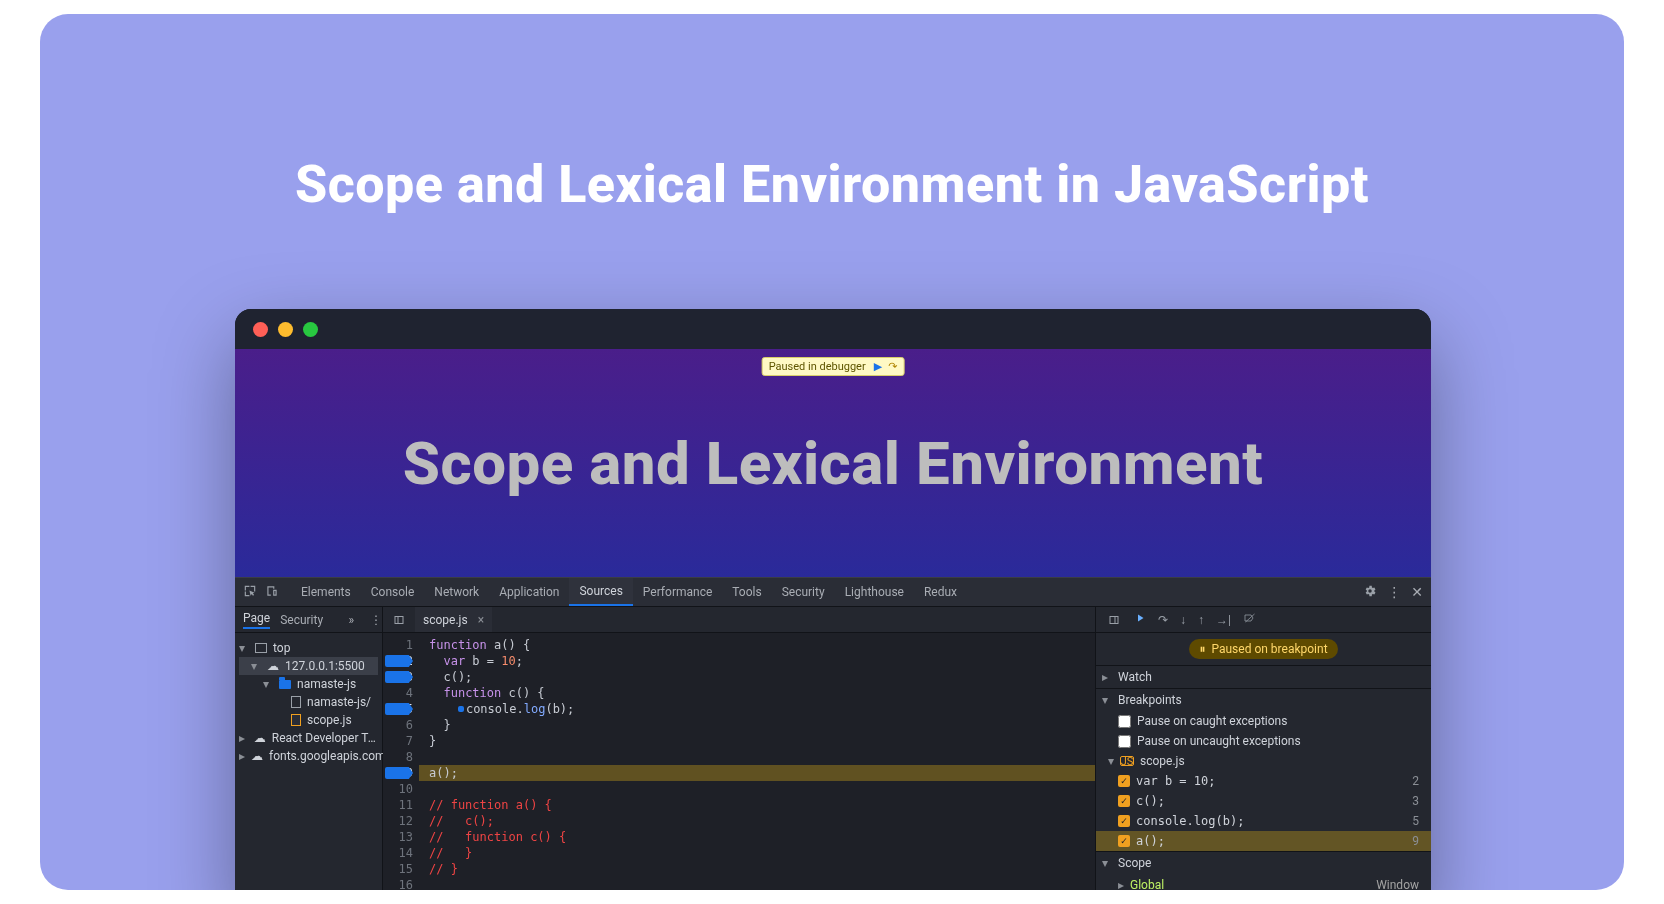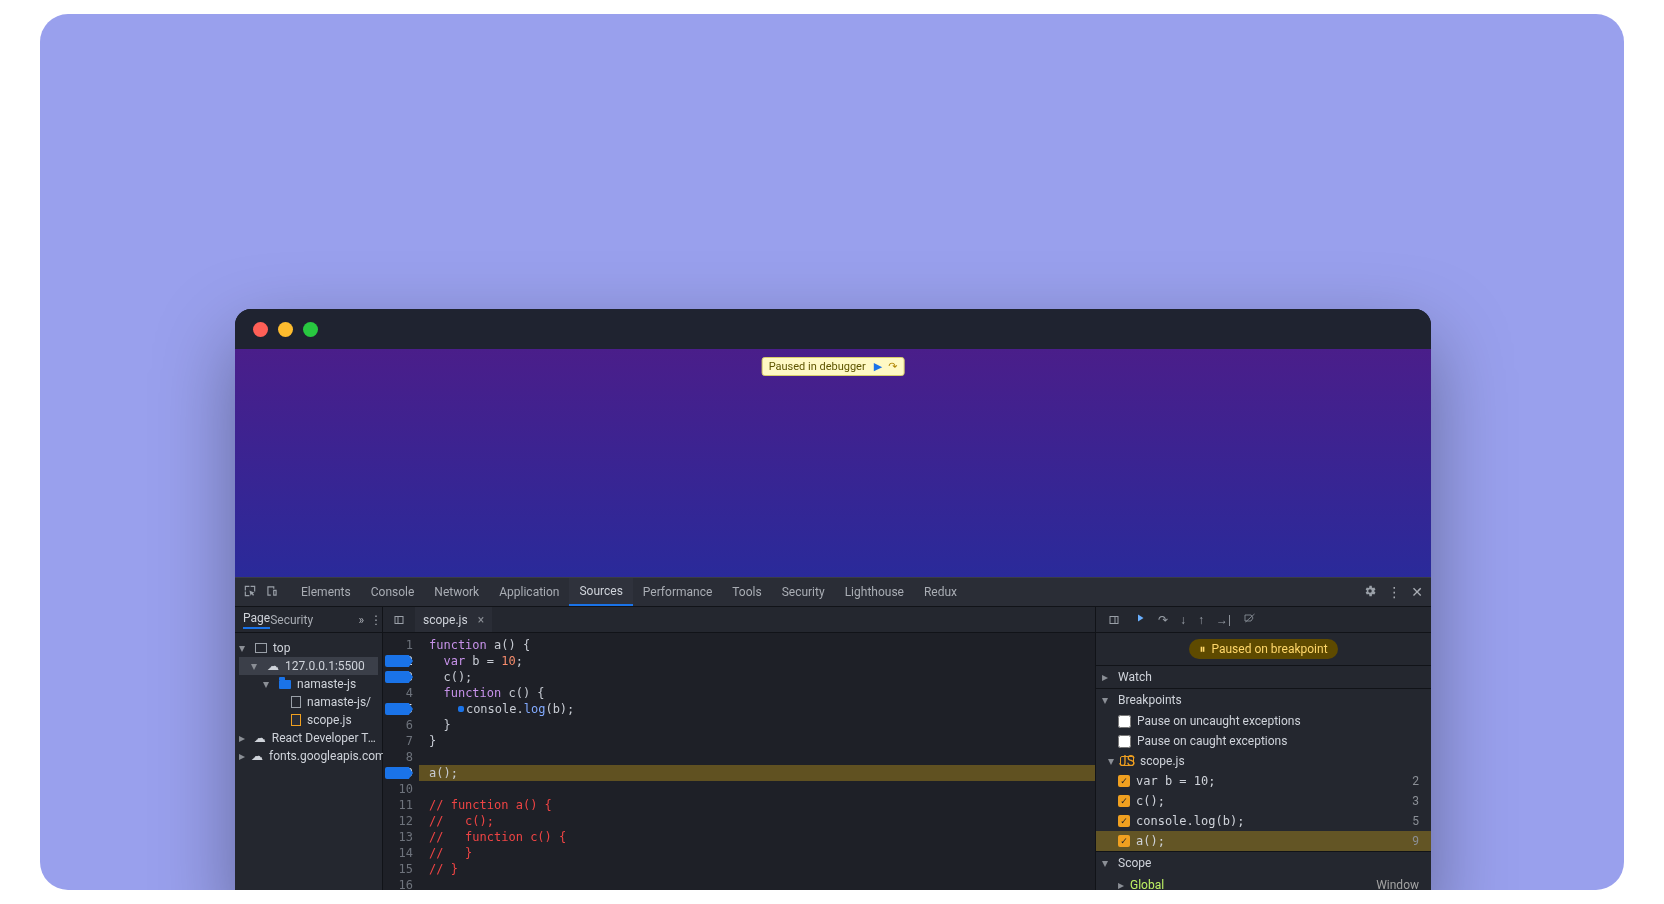--- a/index.html
+++ b/index.html
@@ -57,21 +57,21 @@
   .dt-tabs .tab { padding: 0 10px; height:100%; display:flex; align-items:center; cursor:pointer;text-align:right; }
   .dt-tabs .tab.active { color:#cfd3da; border-bottom:2px solid #1a73e8; background:#2f323c; }
   .dt-tabs .right { position:absolute; right:8px; top:0; bottom:0; display:flex; align-items:center; gap:10px; color:#a9adb4; }
   .dt-tabs .right .ico { cursor:pointer; }
 
   
   .dt-sub {
     height: 26px; background: #24272f; border-bottom:1px solid #111318;
     display:flex; align-items:stretch; color:#a9adb4; font-size:12px;
   }
-  .dt-sub .left { width: 148px; display:flex; align-items:center; gap:0; padding-left:8px; border-right:1px solid #111318; }
+  .dt-sub .left { width: 148px; display:flex; align-items:center; gap:10px; padding-left:8px; border-right:1px solid #111318; }
   .dt-sub .left .subtab { cursor:pointer; }
   .dt-sub .left .subtab.active { color:#cfd3da; border-bottom:2px solid #1a73e8; padding-bottom:2px; }
   .dt-sub .left .chev { margin-left:auto; margin-right:6px; }
   .dt-sub .mid { flex:1; display:flex; align-items:center; gap:8px; padding-left:8px; }
   .dt-sub .mid .file-tab { display:flex; align-items:center; gap:6px; height:100%; padding:0 8px; background:#2a2d36; color:#cfd3da;}
   .dt-sub .mid .file-tab .x { color:#8b8f96; margin-left:4px; }
   .dt-sub .right { width: 336px; display:flex; align-items:center; gap:12px; padding-left:10px; border-left:1px solid #111318; }
   .dt-sub .right .step { color:#9aa0a8; cursor:pointer; }
   .dt-sub .right .step.play { color:#6ab0ff; }
 
@@ -122,58 +122,60 @@
   .rpanel .sec-h .arrow { width:10px; color:#8b8f96; }
   .rpanel .chk { display:flex; align-items:center; gap:6px; padding:3px 6px 3px 22px; color:#cfd3da; }
   .rpanel .chk input { accent-color:#9aa0a8; }
 
   .bp-list .item { display:flex; align-items:center; gap:6px; padding:3px 6px 3px 22px; position:relative; }
   .bp-list .item .code { font-family: Menlo, Consolas, monospace; }
   .bp-list .item .lnr { margin-left:auto; color:#8b8f96; padding-right:6px; }
   .bp-list .item.hl { background: rgba(177,142,26,.45); }
   .bp-check { width:12px; height:12px; border-radius:2px; background:#f0a020; display:inline-flex; align-items:center; justify-content:center; font-size:9px; color:#1e2027; }
 
-  .js-badge { width:14px; height:10px; border:1px solid #f0a020; color:#f0a020; font-size:14px; display:inline-flex; align-items:center; justify-content:center; border-radius:2px; }
+  .js-badge { width:14px; height:10px; border:1px solid #f0a020; color:#f0a020; font-size:11px; display:inline-flex; align-items:center; justify-content:center; border-radius:2px; }
 
   .scope-row { display:flex; align-items:center; padding:4px 6px 4px 22px; gap:6px; }
   .scope-row .key { color:#bef264; }
   .scope-row .val { margin-left:auto; color:#a3a3a3; padding-right:6px; }
 
   .ico-box { width:12px; height:10px; border:1px solid #9aa0a8; display:inline-block; }
   .ico-page { width:10px; height:12px; border:1px solid #9aa0a8; display:inline-block; position:relative; }
   .ico-page.orange { border-color:#f0a020; background:#2a2d36; }
   .ico-cloud { font-size:12px; }
   .ico-folder { width:12px; height:9px; background:#1a73e8; display:inline-block; border-radius:1px; position:relative; }
   .ico-folder::before { content:""; position:absolute; left:0; top:-3px; width:6px; height:3px; background:#1a73e8; border-radius:1px 1px 0 0; }
 
   .svg-ico { width:14px; height:14px; fill:#9aa0a8; }
   .svg-ico.small { width:12px; height:12px; }
 
 </style>
 </head>
 <body>
 
 <div class="card">
+  <div class="big-title">Scope and Lexical Environment in JavaScript</div>
 
   <div class="window">
 
     <div class="titlebar">
       <div class="tl-dot tl-red"></div>
       <div class="tl-dot tl-yellow"></div>
       <div class="tl-dot tl-green"></div>
     </div>
 
     <div class="page">
       <div class="paused-pill">
         <span>Paused in debugger</span>
         <span class="ico">
           <span style="color:#1a73e8;">▶</span>
           <span style="color:#b08400;">↷</span>
         </span>
       </div>
+      <h1>Scope and Lexical Environment</h1>
     </div>
 
     <div class="dt-tabs">
       <div class="left-ico">
         <span>
           <svg class="svg-ico" viewBox="0 0 24 24">
               <path d="M3 3h8v2H5v6H3V3zm0 18v-8h2v6h6v2H3zm18-8h-2V5h-6V3h8v10zM11 11l9 4-3 1 2 3-2 1-2-3-2 3-2-9z"></path>
             </svg>
         </span>
         <span>
@@ -336,25 +338,25 @@
           </div>
         </div>
 
         <div class="sec">
           <div class="sec-h">
             <span class="arrow">▾</span>
               <span>Breakpoints</span>
           </div>
           <label class="chk">
             <input type="checkbox" style="">
-            <span>Pause on uncaught exceptions</span>
+            <span>Pause on caught exceptions</span>
           </label>
           <label class="chk">
             <input type="checkbox" style="">
-            <span>Pause on caught exceptions</span>
+            <span>Pause on uncaught exceptions</span>
           </label>
           <div class="chk" style="padding-left:12px;">
             <span class="arrow" style="color:#8b8f96;">▾</span>
             <span class="js-badge">JS</span>
             <span>scope.js</span>
           </div>
           <div class="bp-list" id="bplist">
               <div class="item">
                 <span class="bp-check">✓</span>
                 <span class="code" style="position:static; padding:0; font-family:Menlo,Consolas,monospace;">var b = 10;</span>

